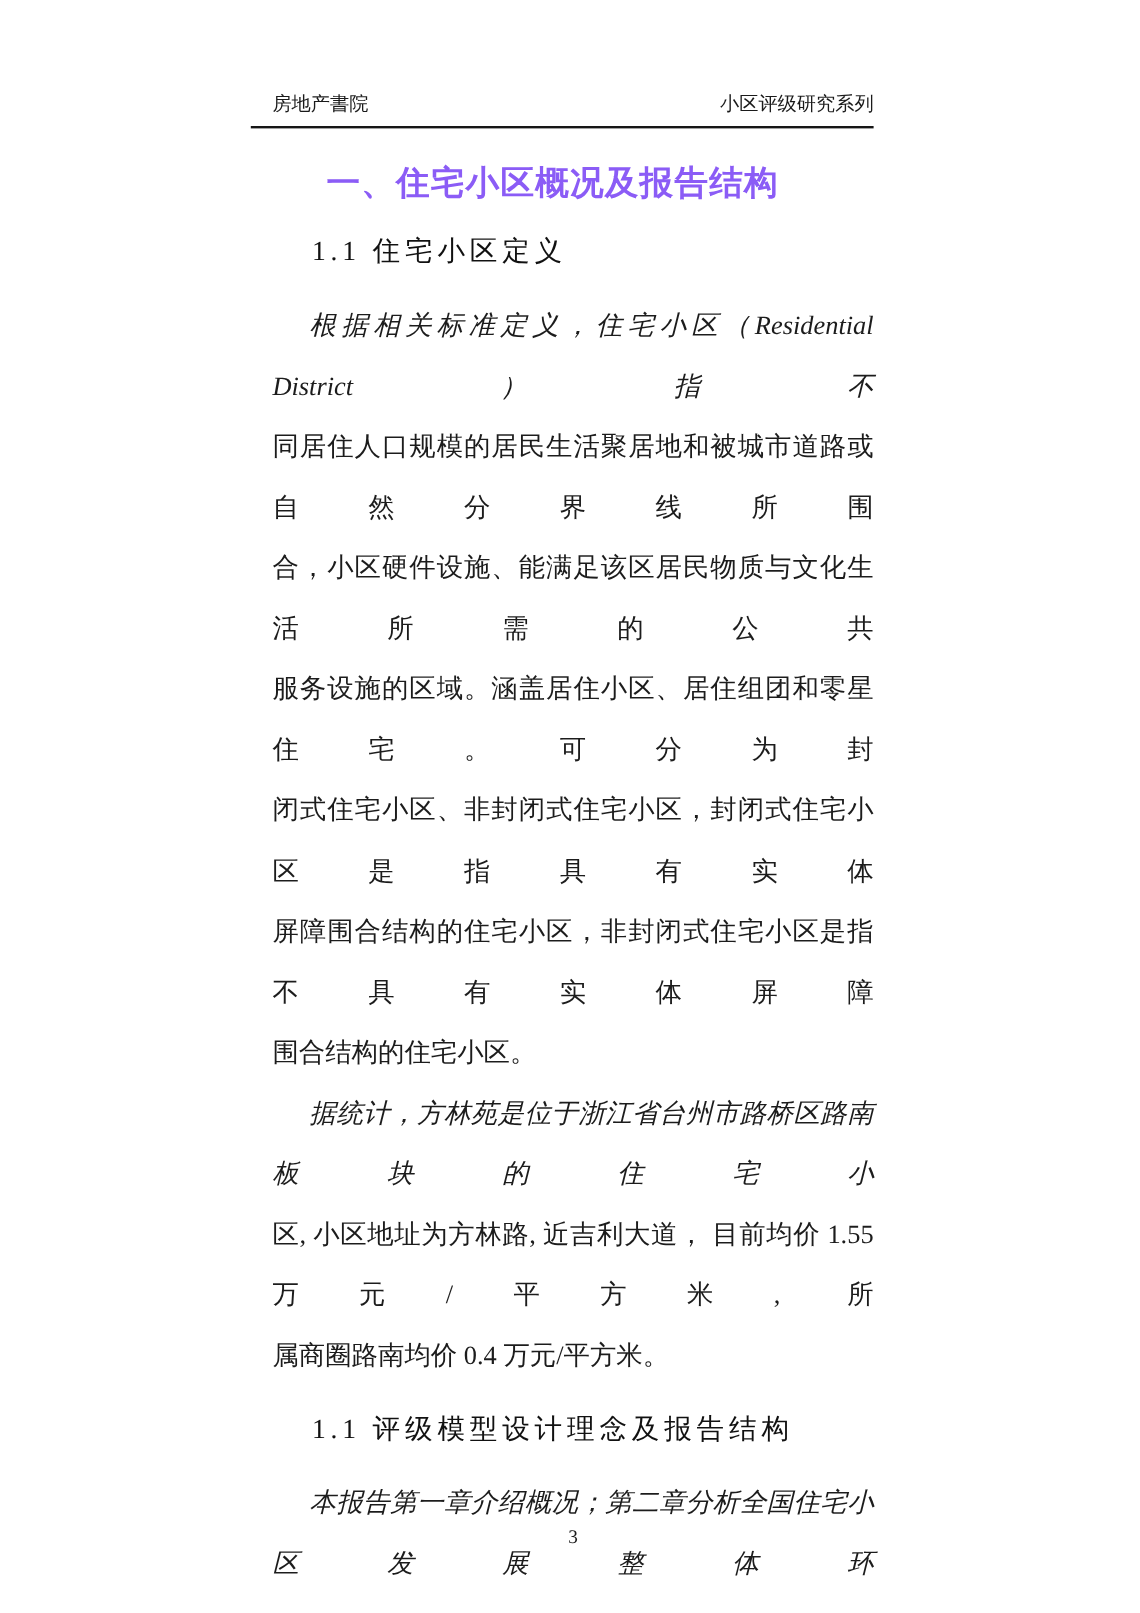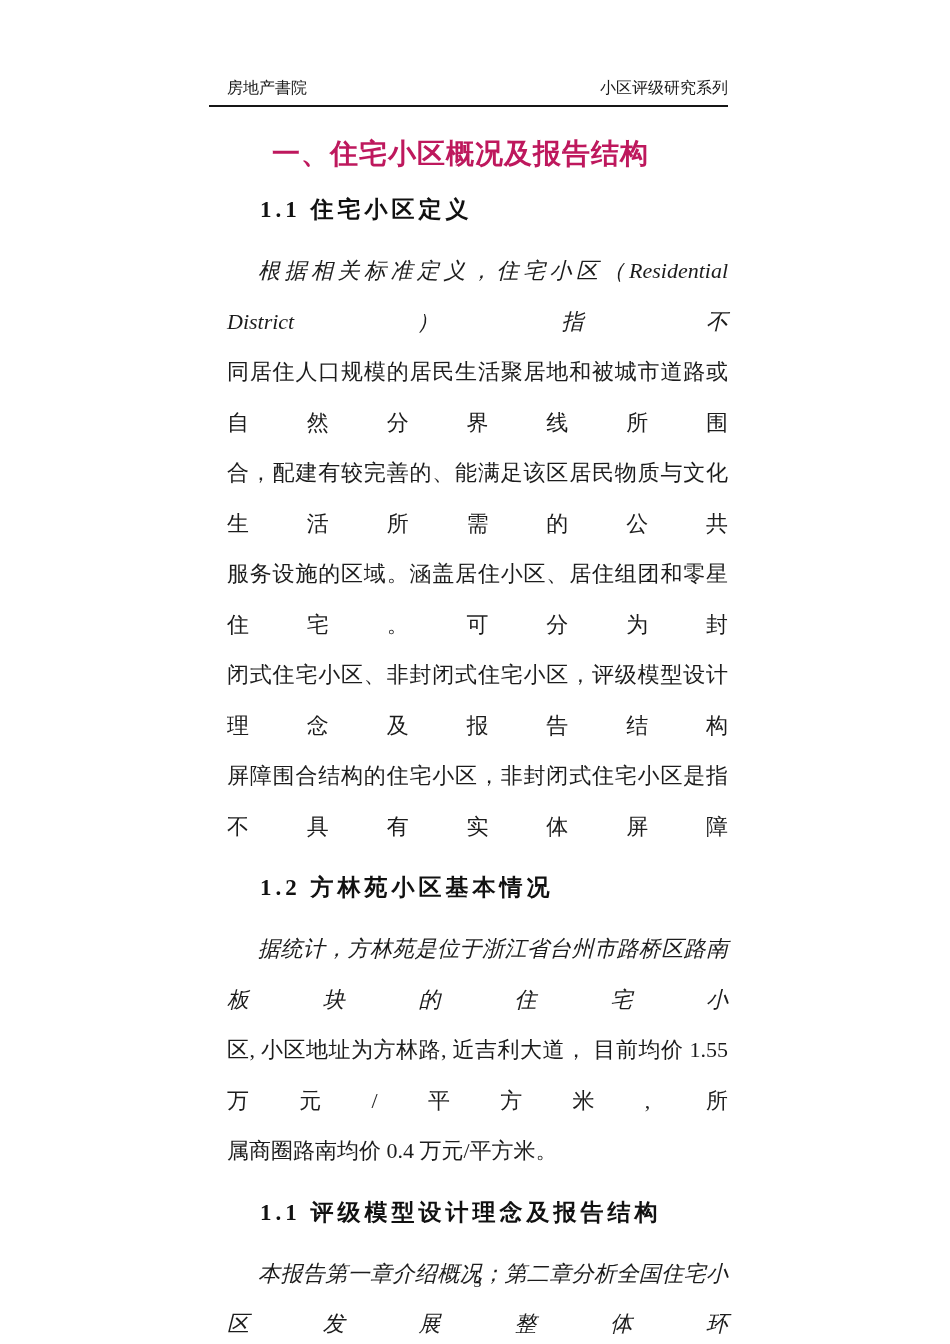--- a/index.html
+++ b/index.html
@@ -29,28 +29,28 @@
     line-height: 19px;
     color: #1a1a1a;
   }
   h1.doc-title {
     margin: 27px 0 0 0;
     padding-left: 45px;
     font-size: 28px;
     line-height: 40px;
     font-weight: bold;
     letter-spacing: 1px;
-    color: #be185d;
+    color: #8b5cf6;
   }
   h2.sec-heading {
     margin: 19px 0 19px 0;
     padding-left: 33px;
     font-size: 23px;
     line-height: 34px;
-    font-weight: bold;
+    font-weight: normal;
     letter-spacing: 4px;
     color: #111;
   }
   .para { margin: 0; }
   .line {
     font-size: 22px;
     line-height: 50.5px;
     text-align: justify;
     text-align-last: justify;
     color: #1c1c1c;
@@ -79,29 +79,29 @@
     <span>小区评级研究系列</span>
   </div>
 
   <h1 class="doc-title">一、住宅小区概况及报告结构</h1>
 
   <section>
     <h2 class="sec-heading">1.1 住宅小区定义</h2>
     <div class="para">
         <div class="line indent">根据相关标准定义，住宅小区（Residential District）指不</div>
         <div class="line">同居住人口规模的居民生活聚居地和被城市道路或自然分界线所围</div>
-        <div class="line">合，配建有较完善的、能满足该区居民物质与文化生活所需的公共</div>
+        <div class="line">合，小区硬件设施、能满足该区居民物质与文化生活所需的公共</div>
         <div class="line">服务设施的区域。涵盖居住小区、居住组团和零星住宅。可分为封</div>
-        <div class="line">闭式住宅小区、非封闭式住宅小区，评级模型设计理念及报告结构</div>
+        <div class="line">闭式住宅小区、非封闭式住宅小区，封闭式住宅小区是指具有实体</div>
         <div class="line">屏障围合结构的住宅小区，非封闭式住宅小区是指不具有实体屏障</div>
+        <div class="line last">围合结构的住宅小区。</div>
       </div>
   </section>
 
   <section>
-    <h2 class="sec-heading">1.2 方林苑小区基本情况</h2>
     <div class="para">
         <div class="line indent">据统计，方林苑是位于浙江省台州市路桥区路南板块的住宅小</div>
         <div class="line">区, 小区地址为方林路, 近吉利大道， 目前均价 1.55 万元/平方米, 所</div>
         <div class="line last">属商圈路南均价 0.4 万元/平方米。</div>
       </div>
   </section>
 
   <section>
     <h2 class="sec-heading">1.1 评级模型设计理念及报告结构</h2>
     <div class="para">

